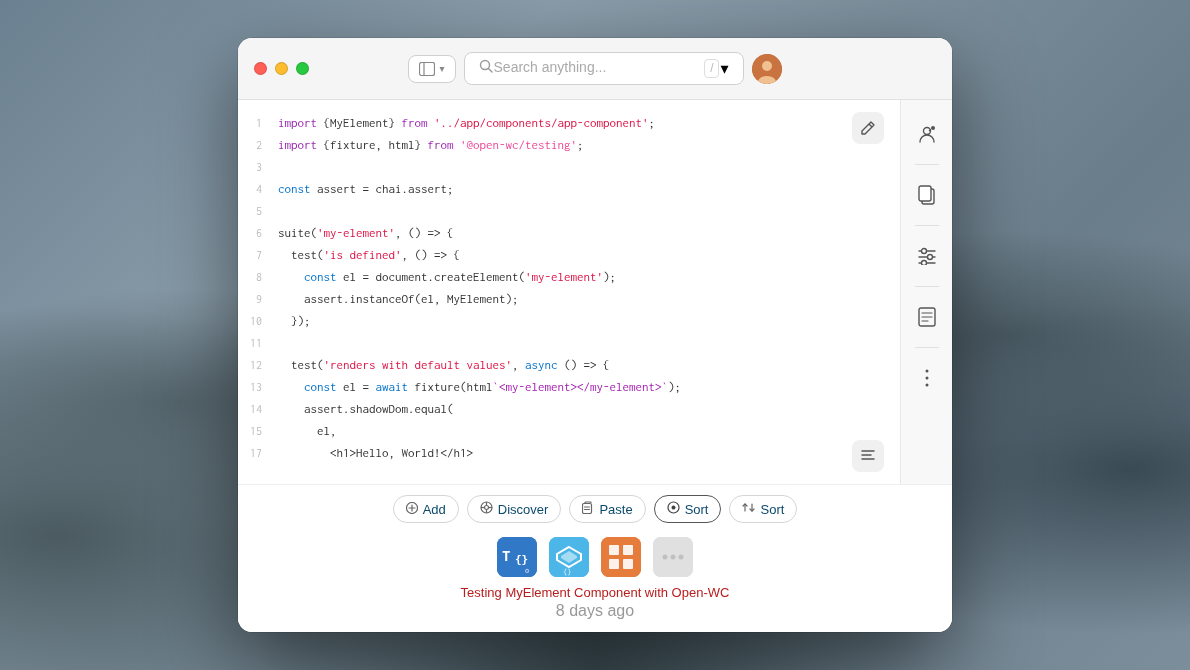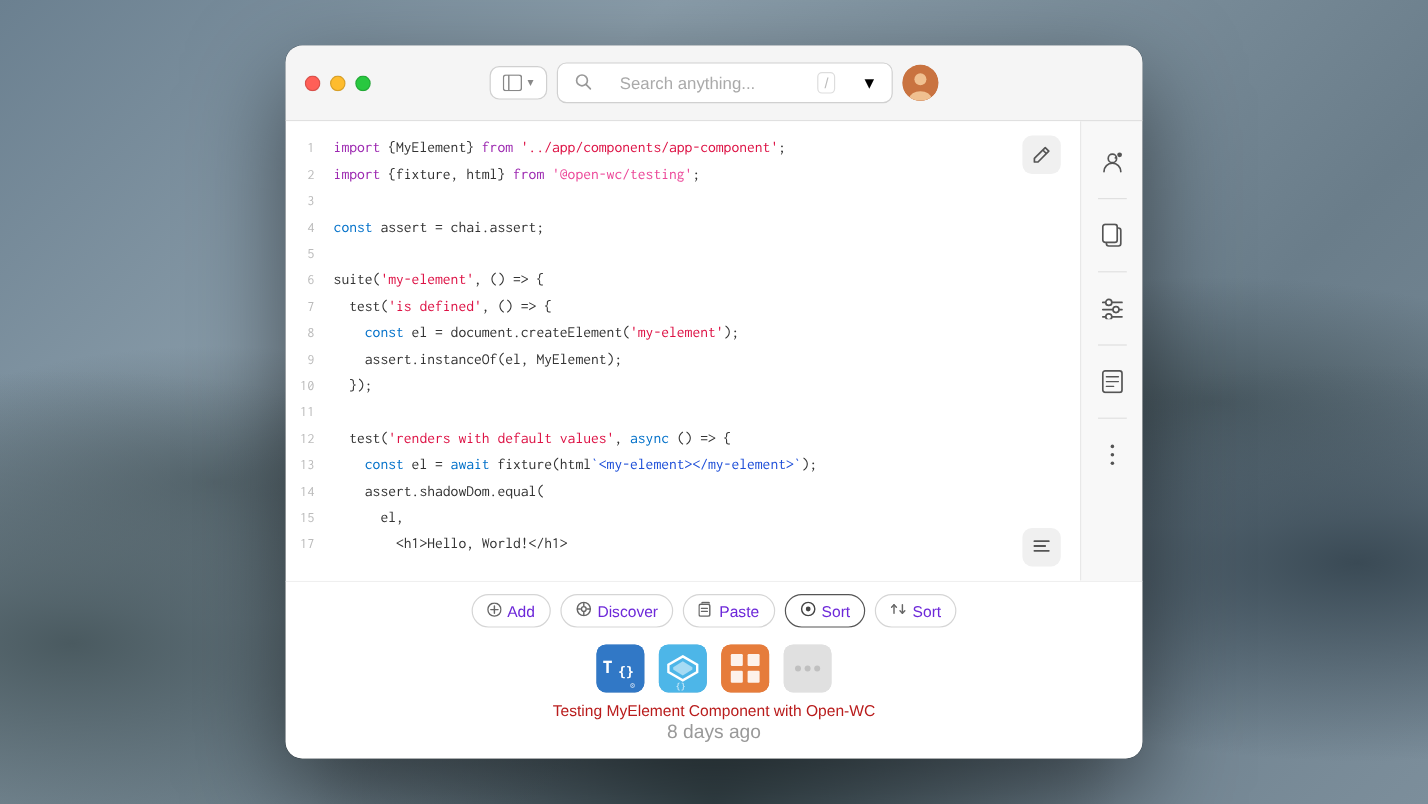--- a/index.html
+++ b/index.html
@@ -93,22 +93,21 @@
       color: #333;
     }
 
     .toolbar-btn .chevron {
       font-size: 10px;
       color: #888;
     }
 
     .search-bar {
       display: flex;
-      align-items: center;
-      gap: 24px;
+      gap: 1px;
       padding: 6px 14px;
       border-radius: 8px;
       border: 1px solid #d0d0d0;
       background: white;
       width: 280px;
       cursor: text;
     }
 
     .search-icon-svg {
       color: #888;
@@ -185,21 +184,21 @@
       flex: 1;
       white-space: pre;
       color: #333;
     }
 
     
     .kw { color: #9c27b0; } 
     .kw-blue { color: #0070c9; } 
     .str { color: #d14; } 
     .str-purple { color: #ec4899; }
-    .str-green { color: #1d4ed8; }
+    .str-green { color: #a21caf; }
 
     
     .code-edit-btn {
       position: absolute;
       top: 12px;
       right: 16px;
       width: 32px;
       height: 32px;
       border-radius: 8px;
       background: #f0f0f0;
@@ -275,21 +274,21 @@
     .action-btn {
       display: flex;
       align-items: center;
       gap: 5px;
       padding: 5px 12px;
       border-radius: 20px;
       border: 1px solid #d5d5d5;
       background: white;
       cursor: pointer;
       font-size: 13px;
-      color: #6d28d9;
+      color: #0c4a6e;
       white-space: nowrap;
     }
 
     .action-btn.active {
       border-color: #555;
       background: white;
     }
 
     .action-btn-icon {
       font-size: 14px;

